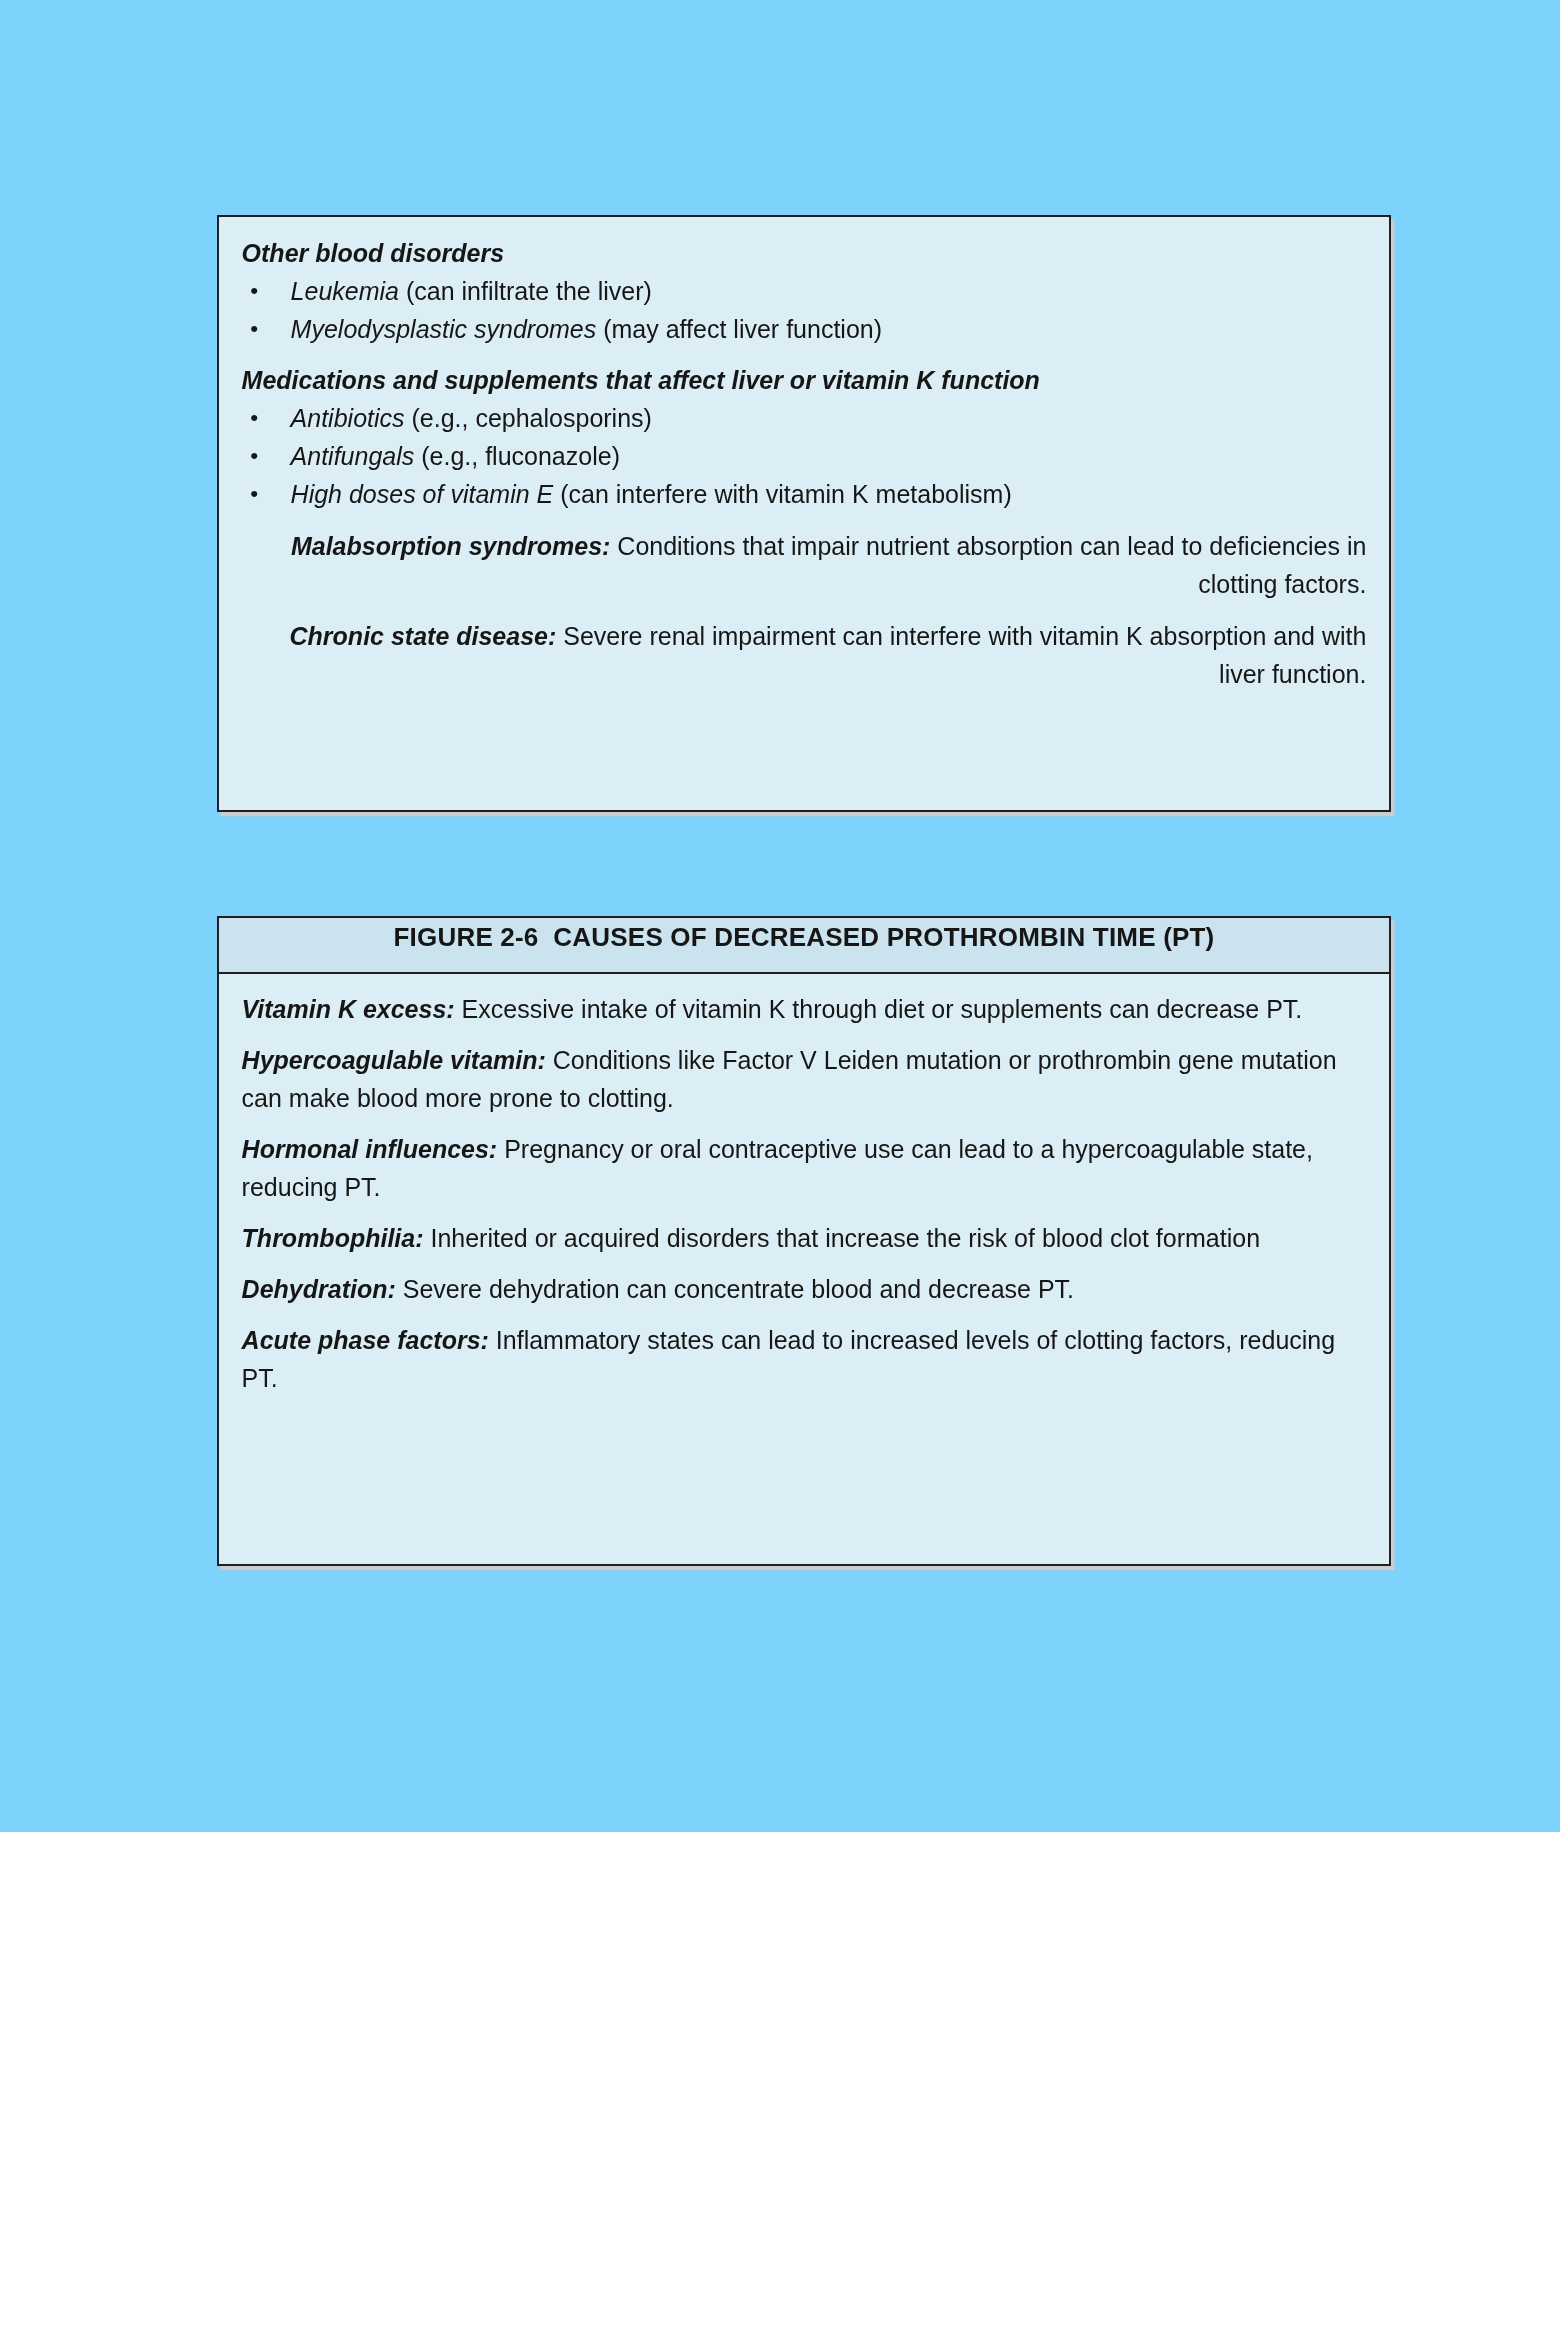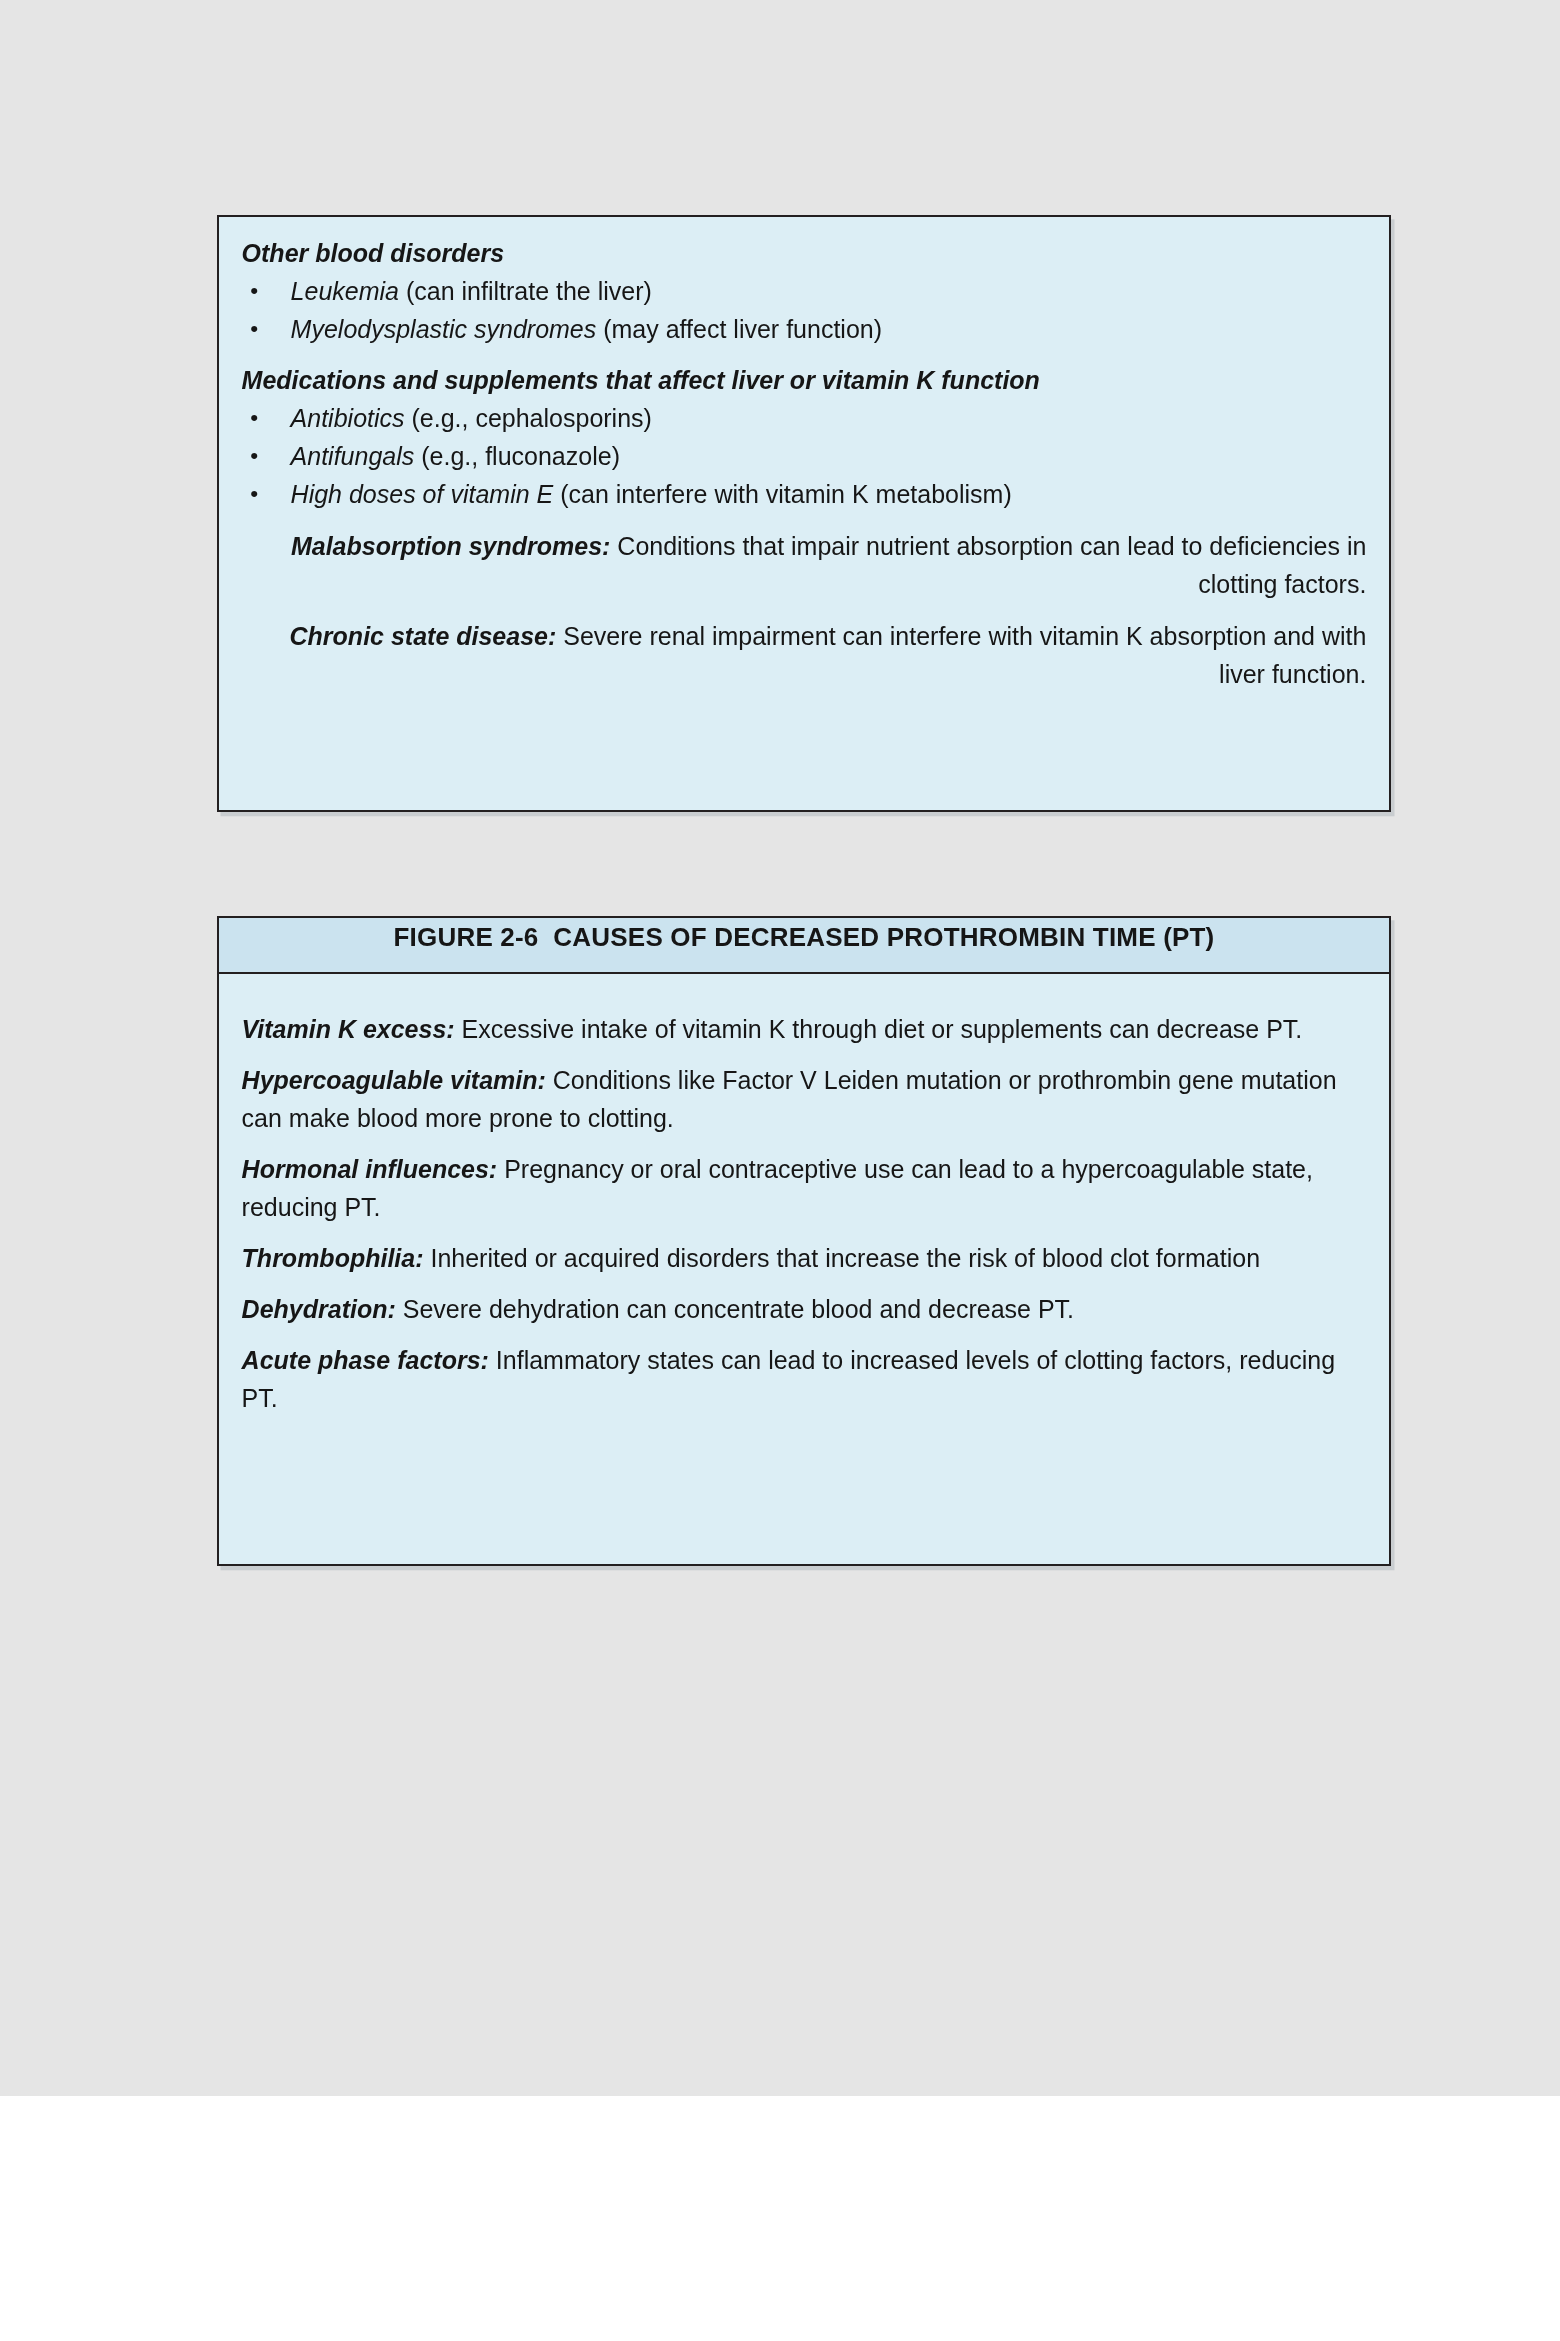--- a/index.html
+++ b/index.html
@@ -1,20 +1,20 @@
 <!DOCTYPE html>
 <html style="--box-fill: #dceef5; --header-fill: #cbe3ef; --border-color: #231f20;font-size:14px"><head>
 <meta charset="utf-8">
 <style>
   html, body { margin: 0; padding: 0; background: #ffffff; }
   .page {
     position: relative;
     width: 1561px;
-    height: 2096px;
-    background: #e5e5e5;
+    height: 1832px;
+    background: #7dd3fc;
     font-family: "Liberation Sans", sans-serif;
     color: #161616;
     overflow: hidden;
   }
   .infobox {
     position: absolute;
     left: 217px;
     width: 1174px;
     background: var(--box-fill, #dceef5);
     border: 2.6px solid var(--border-color, #231f20);
@@ -30,21 +30,21 @@
     background: var(--header-fill, #cbe3ef);
     border-bottom: 2.6px solid var(--border-color, #231f20);
     display: flex;
     align-items: flex-start;
     justify-content: center;
     font-weight: bold;
     font-size: 26px;
     white-space: pre-wrap;
     letter-spacing: 0.2px;
   }
-  .fig-body { padding: 15.6px 22.6px 17.4px; margin-top: 20px; }
+  .fig-body { padding: 15.6px 22.6px 17.4px; }
   .section-heading {
     font-weight: bold;
     font-style: italic;
     margin-top: 13px;
   }
   .section-heading:first-child { margin-top: 0; }
   .bullet-item {
     position: relative;
     padding-left: 49px;
   }

